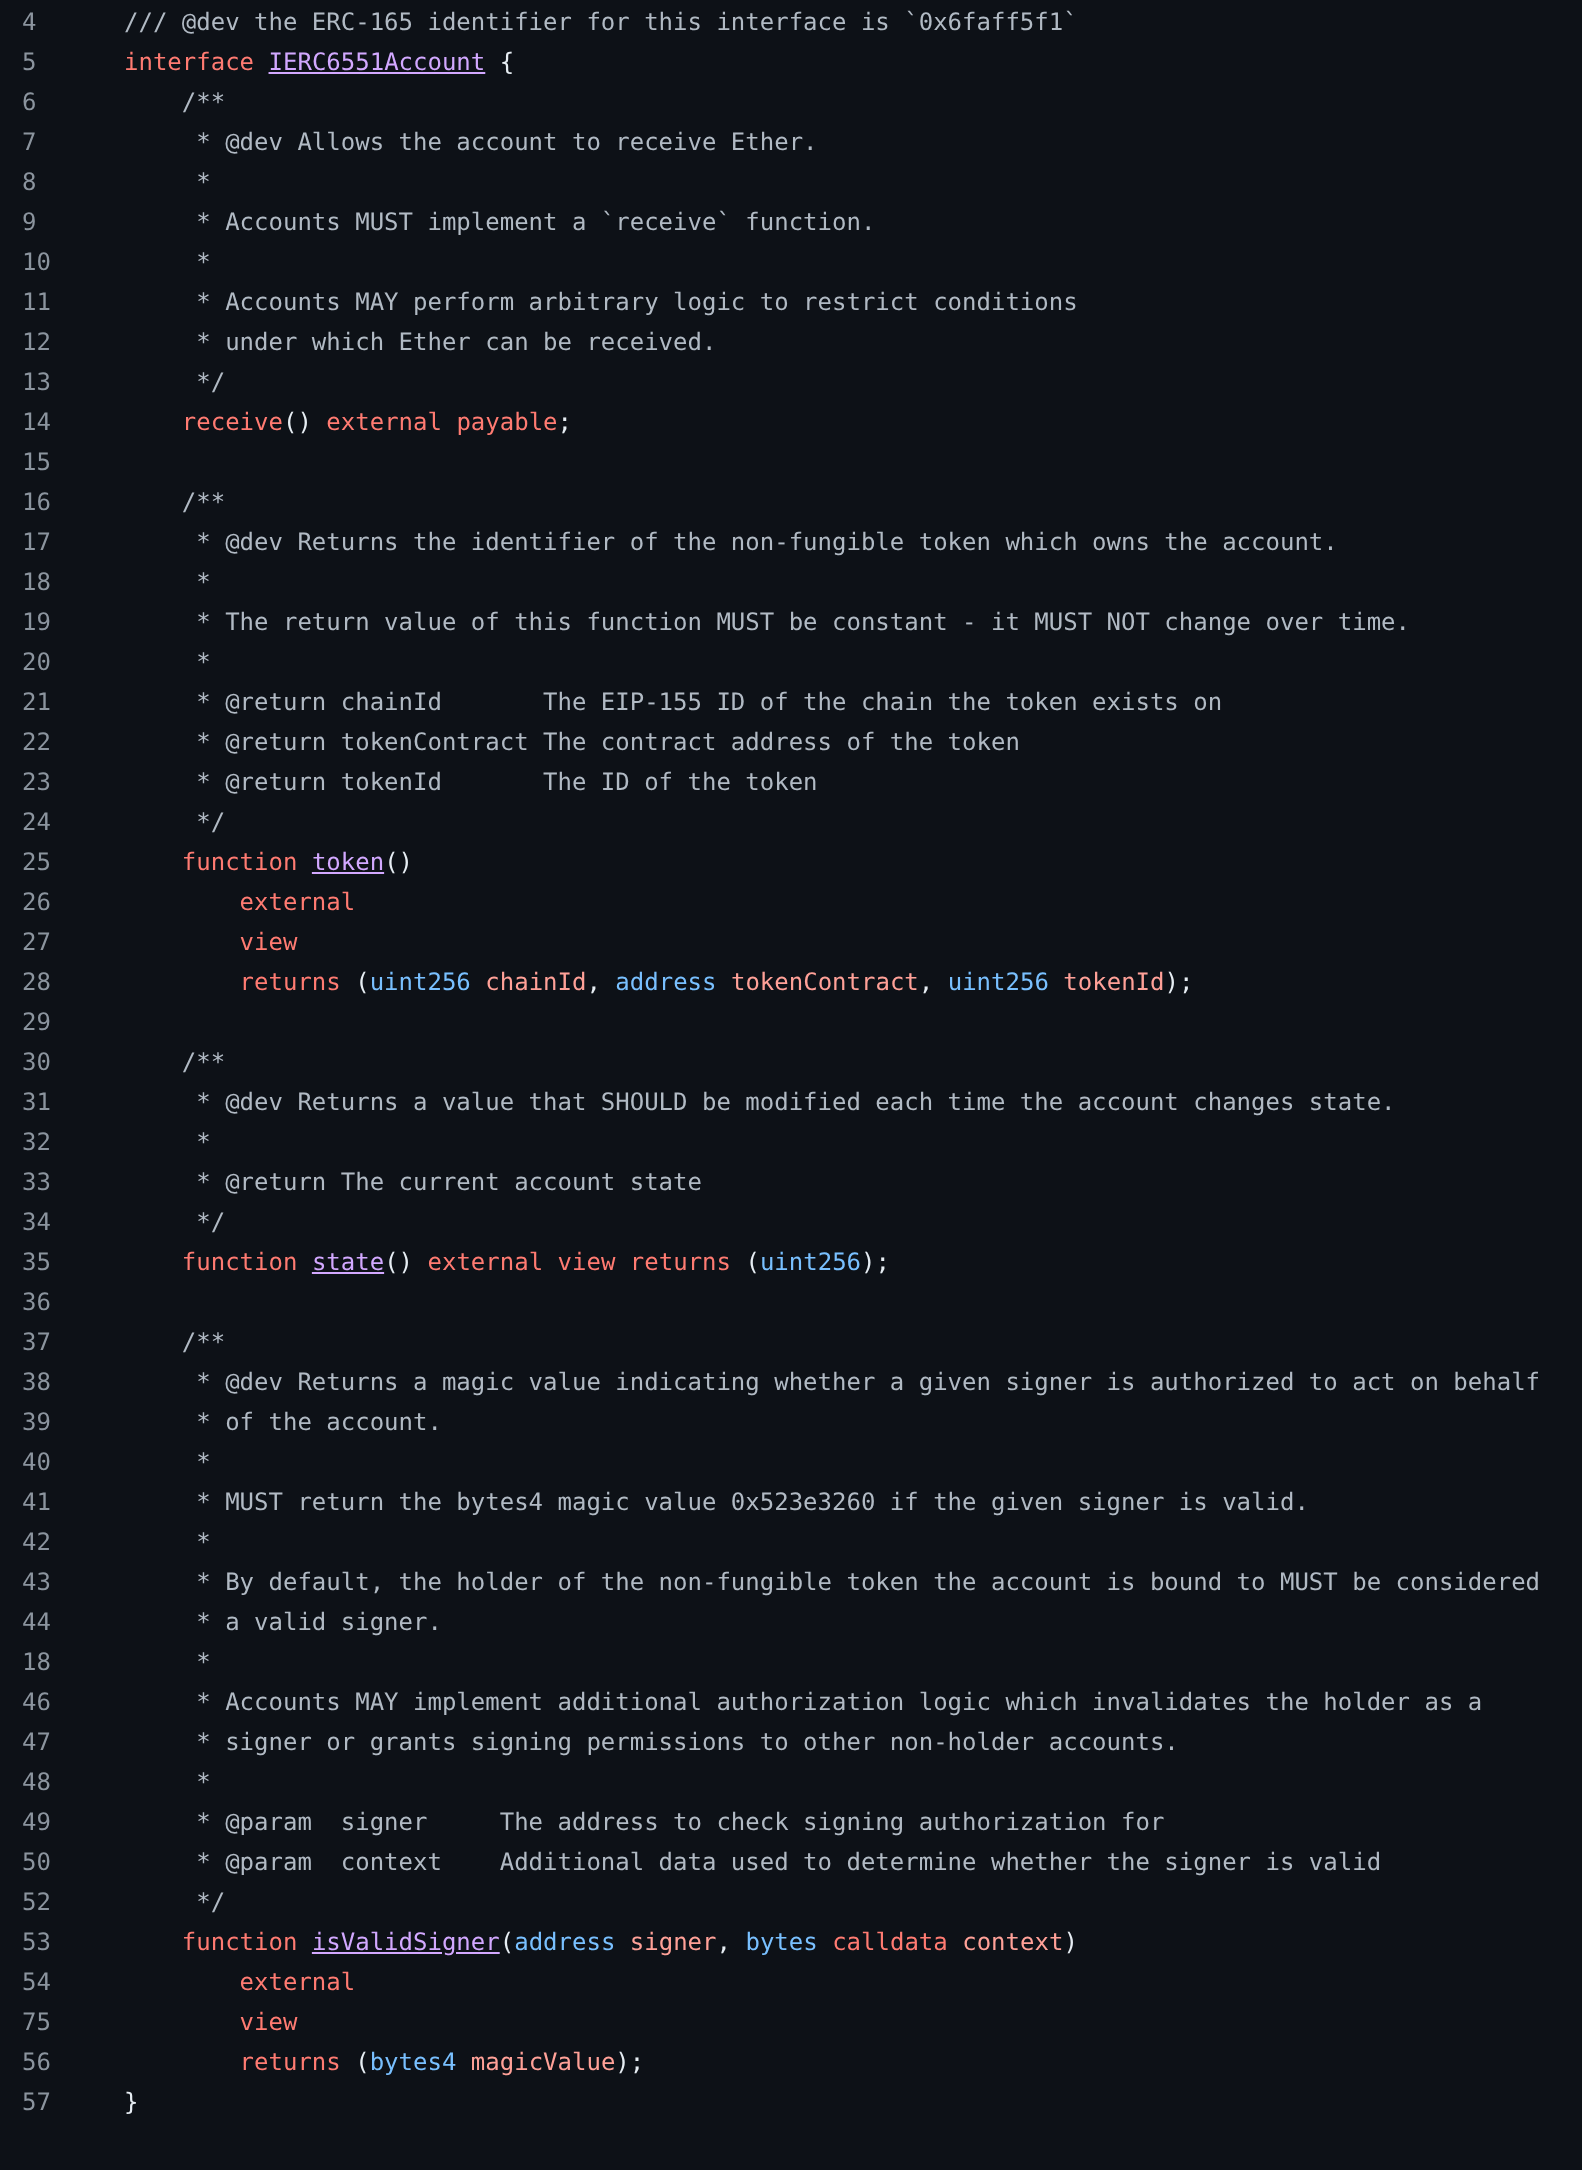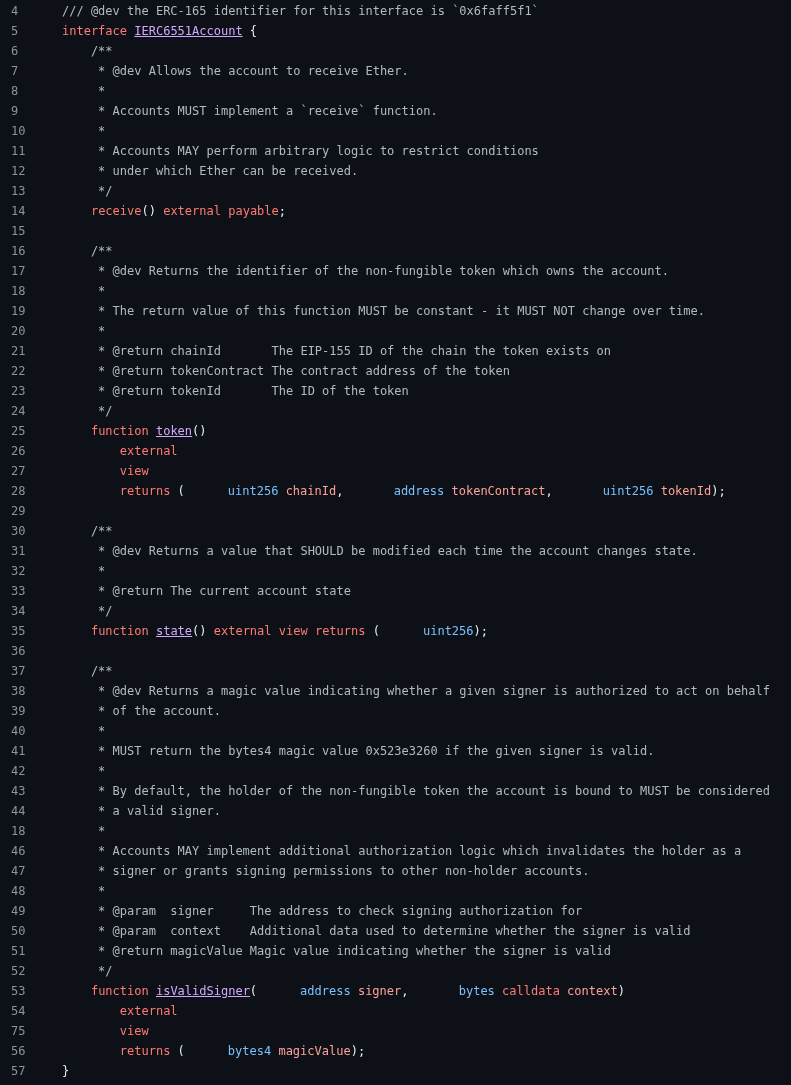--- a/index.html
+++ b/index.html
@@ -34,21 +34,21 @@
     flex: 0 0 62px;
     user-select: none;
     cursor: pointer;
   }
   .line-content {
     color: #c9d1d9;
     white-space: pre;
   }
   .tok-comment { color: #b1bac4; }
   .tok-keyword { color: #ff7b72; margin-top: 20px; }
-  .tok-type { color: #79c0ff; margin-left: 43px; }
+  .tok-type { color: #79c0ff; }
   .tok-func { color: #d2a8ff; text-decoration: underline; }
   .tok-param { color: #ffa198; }
   .tok-plain { color: #e6edf3; }
 </style>
 </head>
 <body>
 
 <div class="code-view" id="code-view">
     <div class="code-line"><span class="line-number">4</span><span class="line-content"><span class="tok-comment">/// @dev the ERC-165 identifier for this interface is `0x6faff5f1`</span></span></div>
     <div class="code-line"><span class="line-number">5</span><span class="line-content"><span class="tok-keyword">interface</span><span class="tok-plain"> </span><span class="tok-func">IERC6551Account</span><span class="tok-plain"> {</span></span></div>
@@ -90,20 +90,19 @@
     <div class="code-line"><span class="line-number">41</span><span class="line-content"><span class="tok-comment">     * MUST return the bytes4 magic value 0x523e3260 if the given signer is valid.</span></span></div>
     <div class="code-line"><span class="line-number">42</span><span class="line-content"><span class="tok-comment">     *</span></span></div>
     <div class="code-line"><span class="line-number">43</span><span class="line-content"><span class="tok-comment">     * By default, the holder of the non-fungible token the account is bound to MUST be considered</span></span></div>
     <div class="code-line"><span class="line-number">44</span><span class="line-content"><span class="tok-comment">     * a valid signer.</span></span></div>
     <div class="code-line"><span class="line-number">18</span><span class="line-content"><span class="tok-comment">     *</span></span></div>
     <div class="code-line"><span class="line-number">46</span><span class="line-content"><span class="tok-comment">     * Accounts MAY implement additional authorization logic which invalidates the holder as a</span></span></div>
     <div class="code-line"><span class="line-number">47</span><span class="line-content"><span class="tok-comment">     * signer or grants signing permissions to other non-holder accounts.</span></span></div>
     <div class="code-line"><span class="line-number">48</span><span class="line-content"><span class="tok-comment">     *</span></span></div>
     <div class="code-line"><span class="line-number">49</span><span class="line-content"><span class="tok-comment">     * @param  signer     The address to check signing authorization for</span></span></div>
     <div class="code-line"><span class="line-number">50</span><span class="line-content"><span class="tok-comment">     * @param  context    Additional data used to determine whether the signer is valid</span></span></div>
-    <div class="code-line"><span class="line-number">51</span><span class="line-content"><span class="tok-comment">     * @return magicValue Magic value indicating whether the signer is valid</span></span></div>
     <div class="code-line"><span class="line-number">52</span><span class="line-content"><span class="tok-comment">     */</span></span></div>
     <div class="code-line"><span class="line-number">53</span><span class="line-content"><span class="tok-plain">    </span><span class="tok-keyword">function</span><span class="tok-plain"> </span><span class="tok-func">isValidSigner</span><span class="tok-plain">(</span><span class="tok-type">address</span><span class="tok-plain"> </span><span class="tok-param">signer</span><span class="tok-plain">, </span><span class="tok-type">bytes</span><span class="tok-plain"> </span><span class="tok-keyword">calldata</span><span class="tok-plain"> </span><span class="tok-param">context</span><span class="tok-plain">)</span></span></div>
     <div class="code-line"><span class="line-number">54</span><span class="line-content"><span class="tok-plain">        </span><span class="tok-keyword">external</span></span></div>
     <div class="code-line"><span class="line-number">75</span><span class="line-content"><span class="tok-plain">        </span><span class="tok-keyword">view</span></span></div>
     <div class="code-line"><span class="line-number">56</span><span class="line-content"><span class="tok-plain">        </span><span class="tok-keyword">returns</span><span class="tok-plain"> (</span><span class="tok-type">bytes4</span><span class="tok-plain"> </span><span class="tok-param">magicValue</span><span class="tok-plain">);</span></span></div>
     <div class="code-line"><span class="line-number">57</span><span class="line-content"><span class="tok-plain">}</span></span></div>
   </div>
 
 </body></html>

